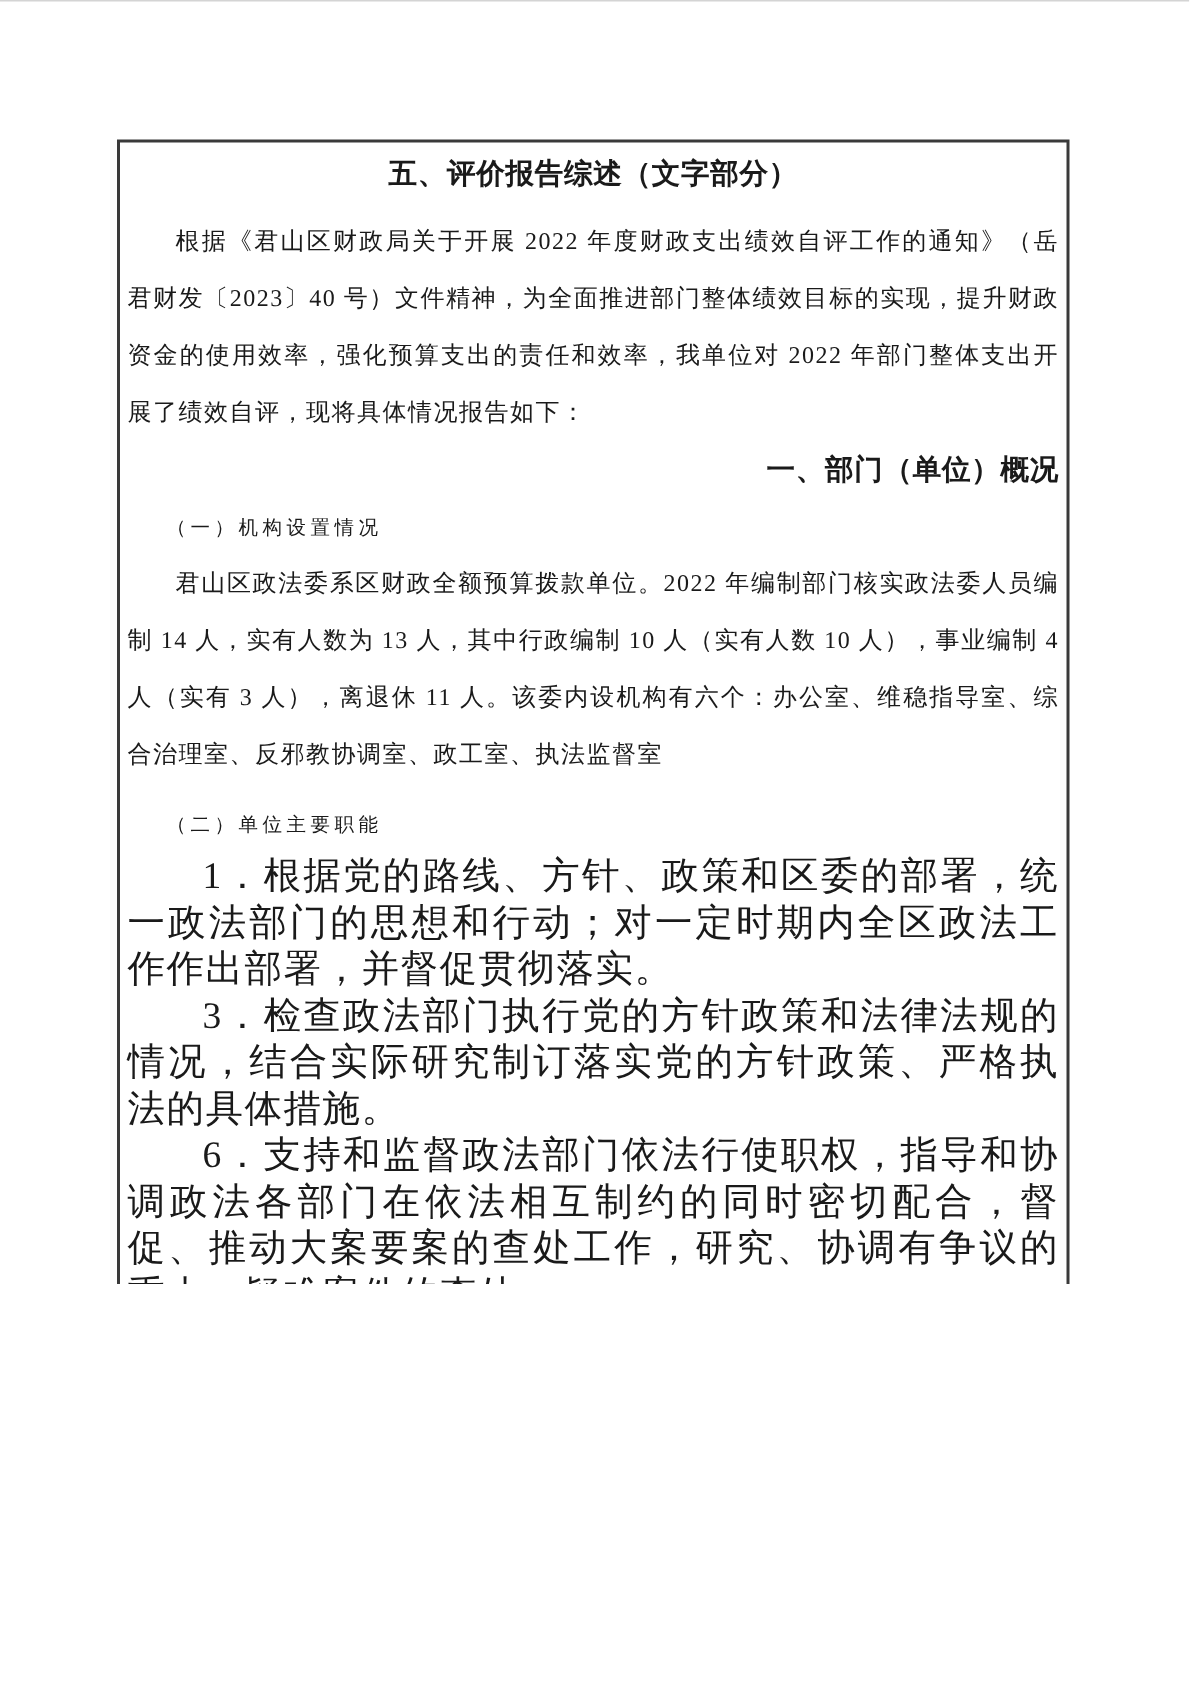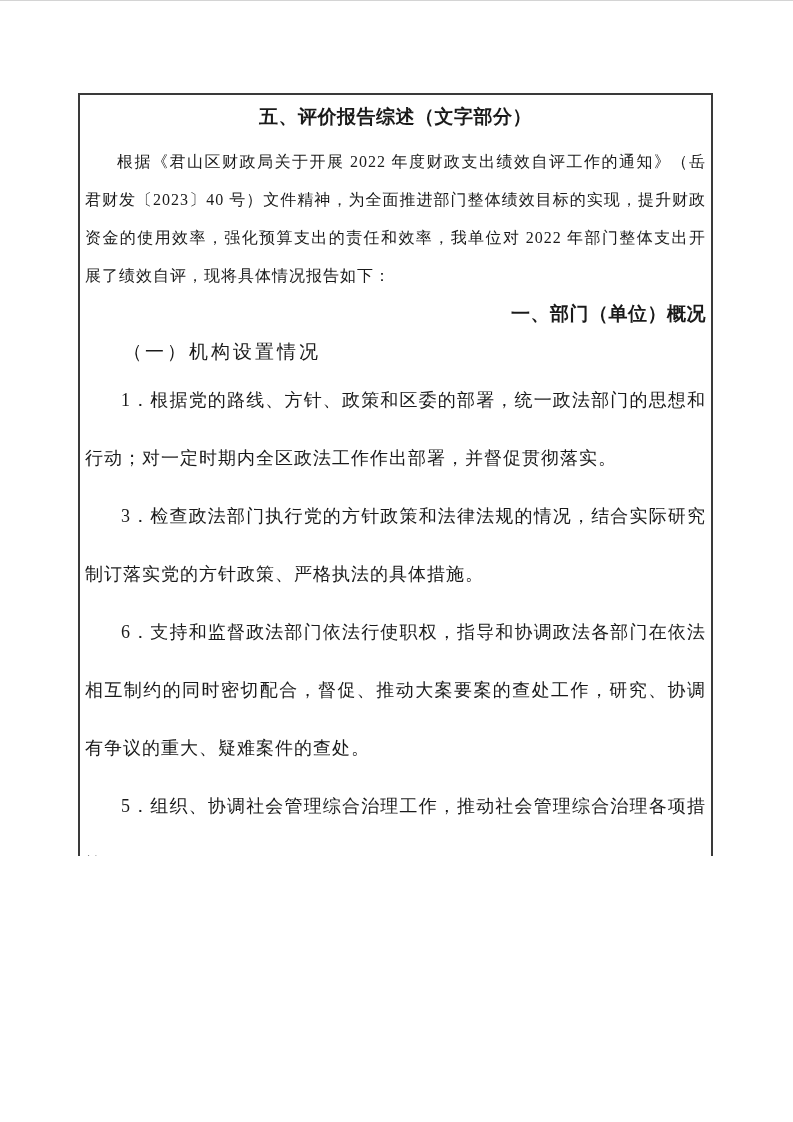--- a/index.html
+++ b/index.html
@@ -54,33 +54,33 @@
     font-family: "Liberation Sans", "DejaVu Sans", sans-serif;
     font-weight: bold;
     font-size: 19px;
     line-height: 38px;
     margin: 0;
     text-indent: 2em;
     letter-spacing: 0.5px;
     text-align: right;
   }
   .h-sub {
-    font-size: 19px;
+    font-size: 13px;
     font-weight: normal;
     line-height: 38px;
     margin: 0;
     text-indent: 2em;
     letter-spacing: 3px;
   }
   .h-sub.gap-above {
     margin-top: 8px;
   }
   .func {
-    font-size: 18px;
-    line-height: 58px;
+    font-size: 25px;
+    line-height: 31px;
     margin: 0;
     text-indent: 2em;
     text-align: justify;
     letter-spacing: 1px;
   }
   .page-number {
     position: absolute;
     top: 1036px;
     left: 0;
     right: 0;
@@ -98,21 +98,23 @@
 
   <div class="content-box">
     <h1 class="doc-title">五、评价报告综述（文字部分）</h1>
 
     <p class="para">根据《君山区财政局关于开展 2022 年度财政支出绩效自评工作的通知》（岳君财发〔2023〕40 号）文件精神，为全面推进部门整体绩效目标的实现，提升财政资金的使用效率，强化预算支出的责任和效率，我单位对 2022 年部门整体支出开展了绩效自评，现将具体情况报告如下：</p>
 
     <h2 class="h-section">一、部门（单位）概况</h2>
 
     <h3 class="h-sub">（一）机构设置情况</h3>
 
+    <p class="para">君山区政法委系区财政全额预算拨款单位。2022 年编制部门核实政法委人员编制 14 人，实有人数为 13 人，其中行政编制 10 人（实有人数 10 人），事业编制 4 人（实有 3 人），离退休 11 人。该委内设机构有六个：办公室、维稳指导室、综合治理室、反邪教协调室、政工室、执法监督室</p>
 
+    <h3 class="h-sub gap-above">（二）单位主要职能</h3>
 
     <p class="func">1．根据党的路线、方针、政策和区委的部署，统一政法部门的思想和行动；对一定时期内全区政法工作作出部署，并督促贯彻落实。</p>
 
 
     <p class="func">3．检查政法部门执行党的方针政策和法律法规的情况，结合实际研究制订落实党的方针政策、严格执法的具体措施。</p>
 
     <p class="func">6．支持和监督政法部门依法行使职权，指导和协调政法各部门在依法相互制约的同时密切配合，督促、推动大案要案的查处工作，研究、协调有争议的重大、疑难案件的查处。</p>
 
     <p class="func">5．组织、协调社会管理综合治理工作，推动社会管理综合治理各项措施</p>
   </div>

